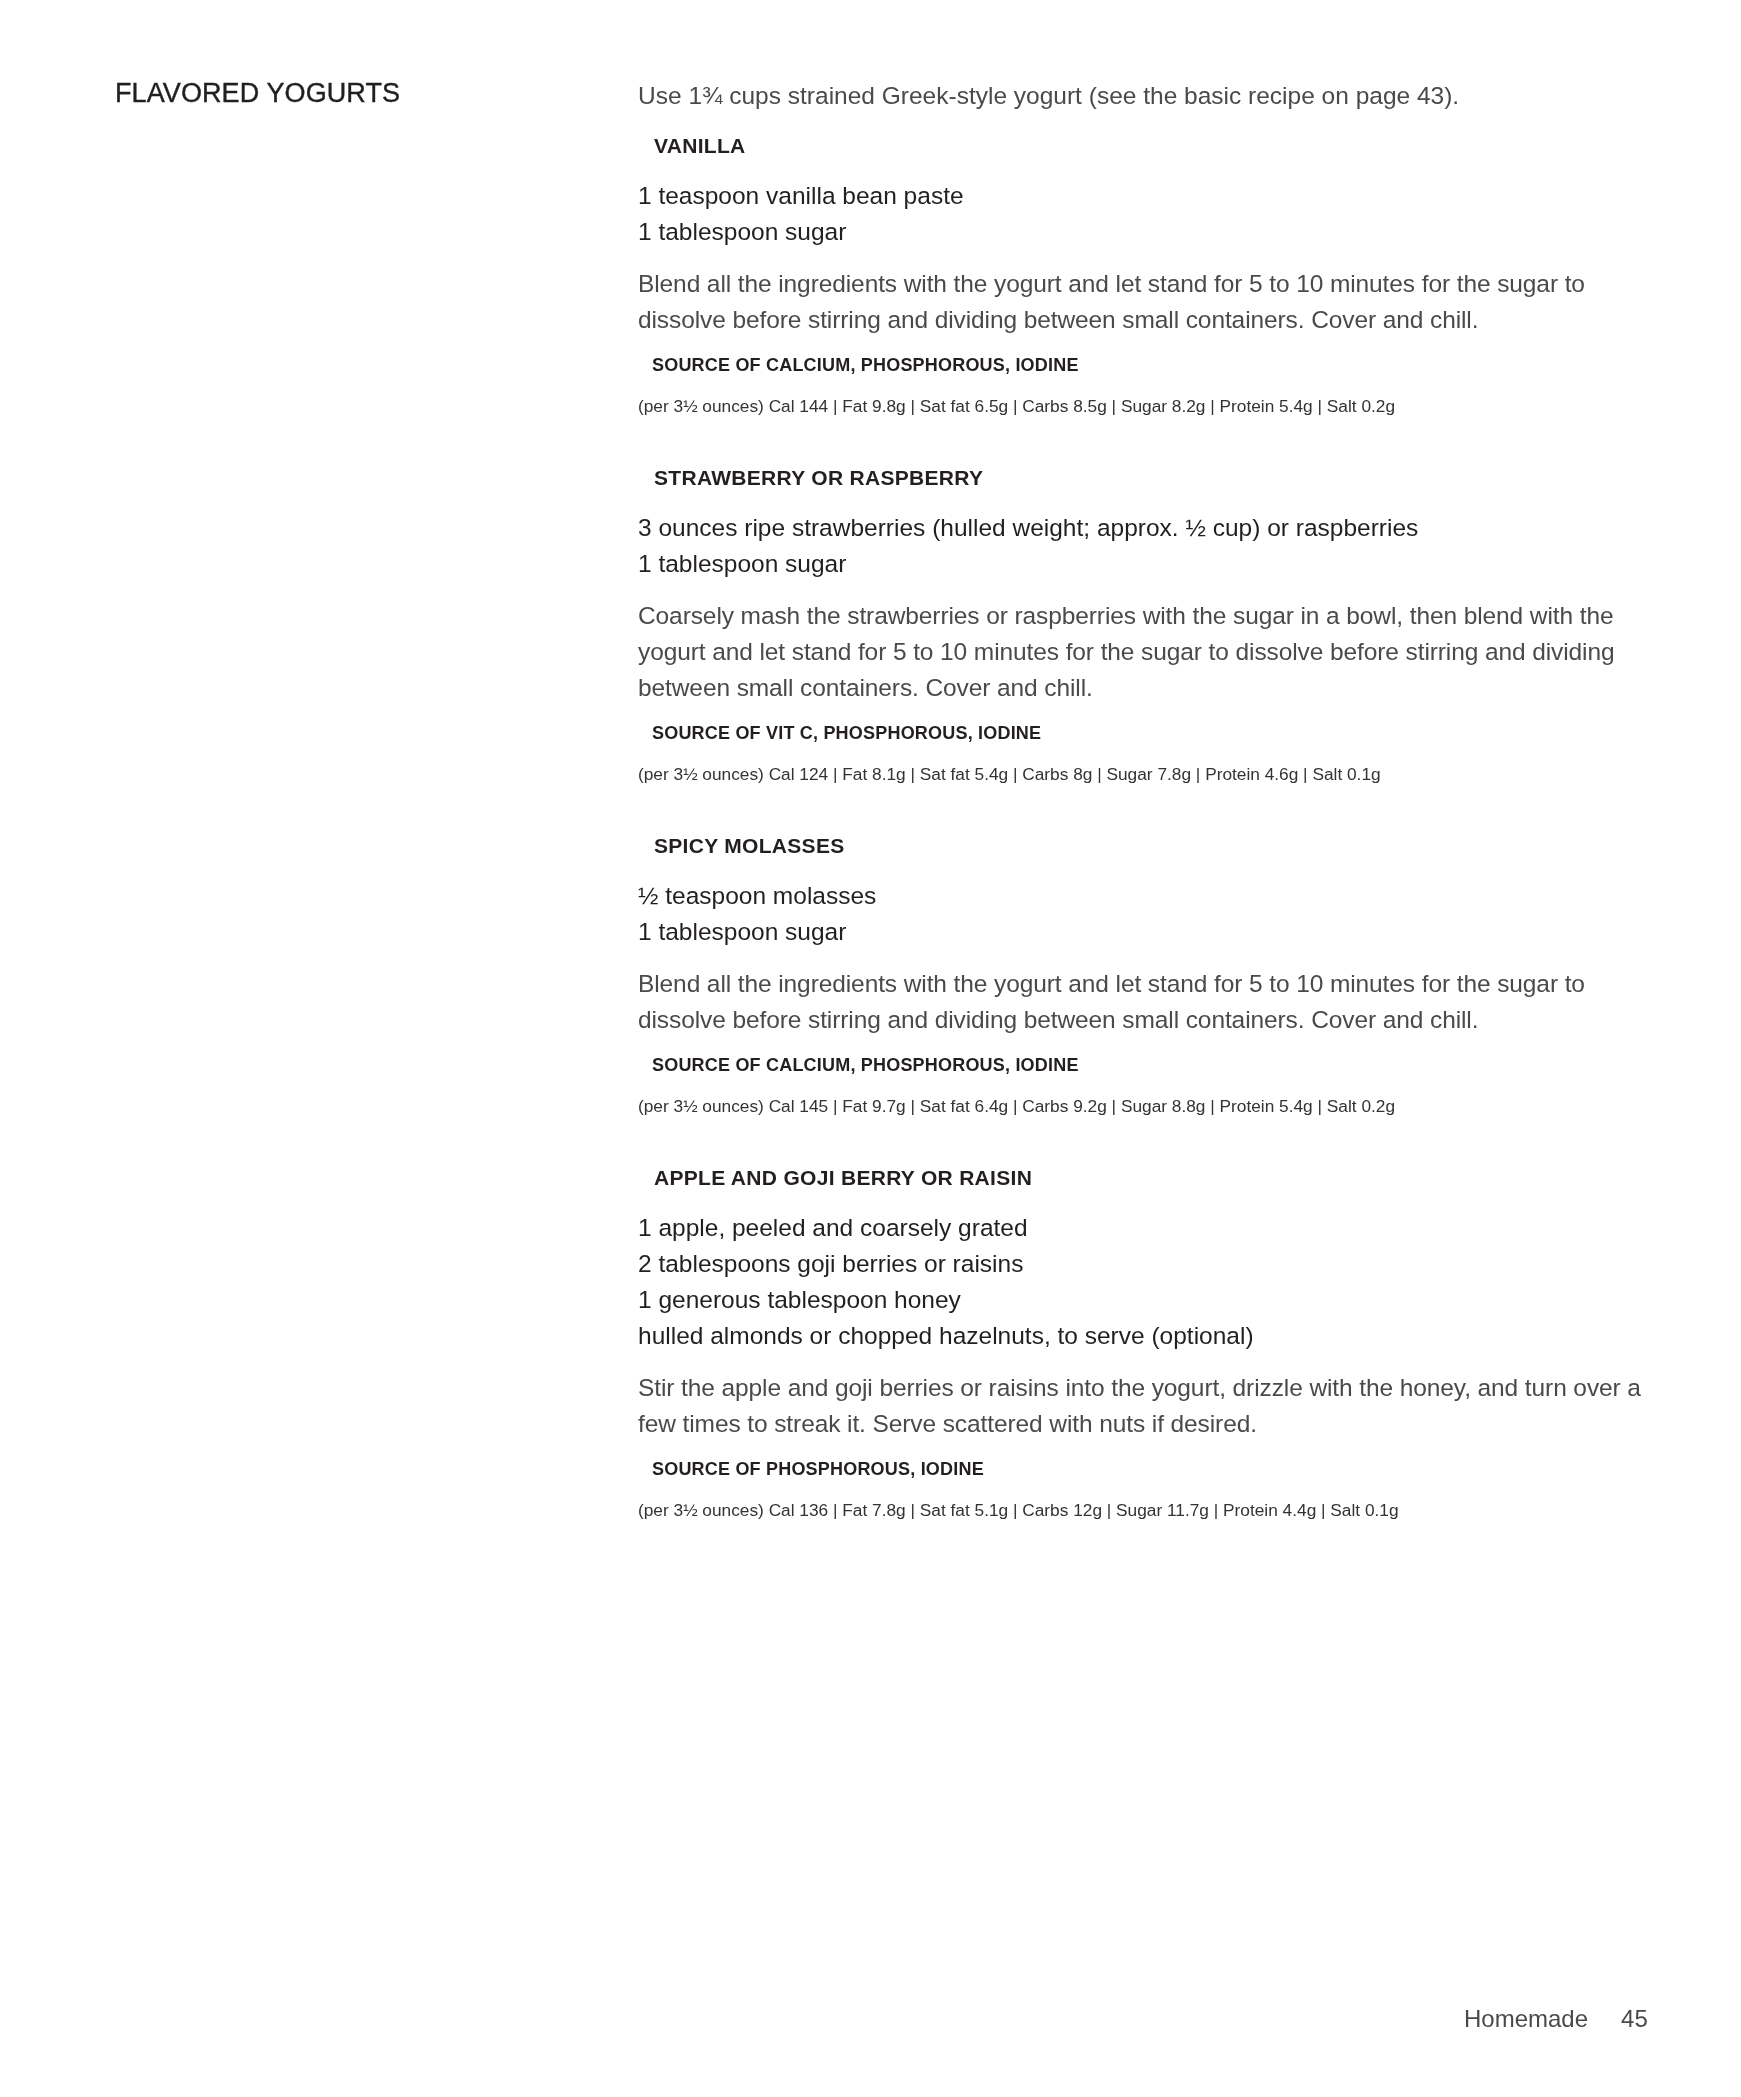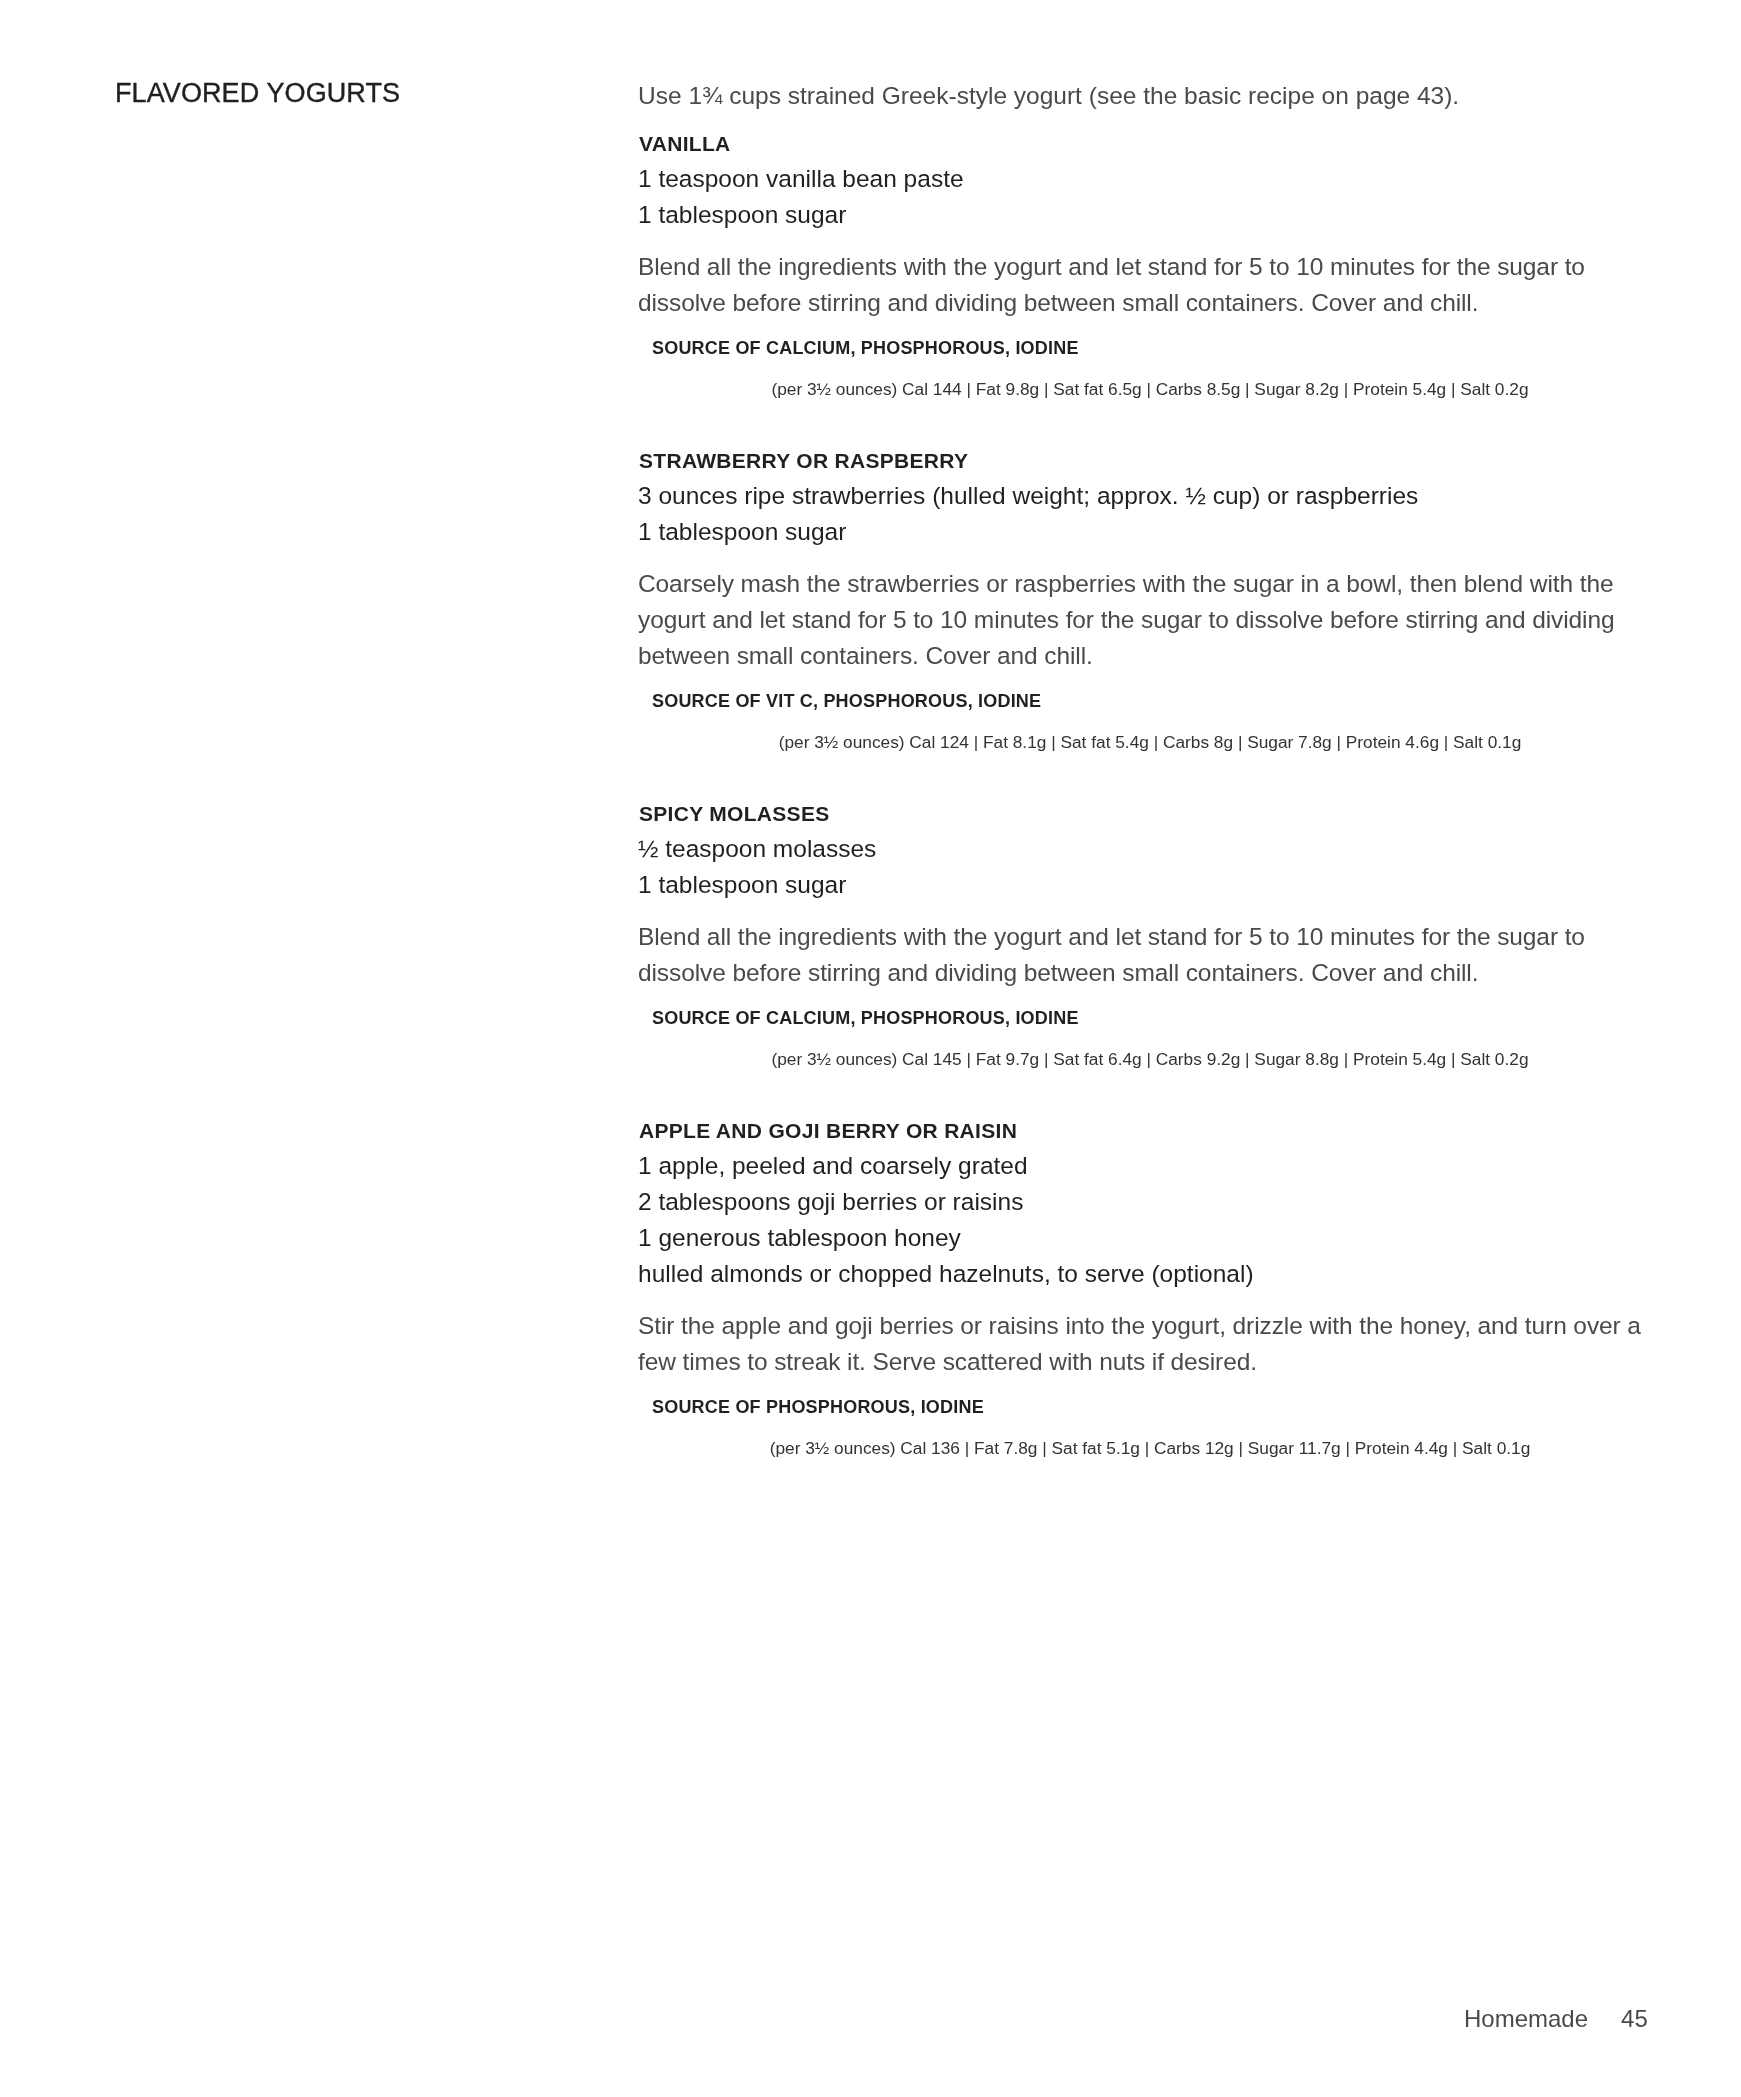--- a/index.html
+++ b/index.html
@@ -17,36 +17,36 @@
     position: absolute; left: 638px; top: 78px; width: 1024px;
   }
   .intro {
     font-size: 24.5px; line-height: 36px; color: #4a4a4a; font-weight: 300;
     margin: 0 0 14.4px 0;
   }
   .recipe { margin: 0; }
   .recipe + .recipe { margin-top: 43px; }
   .recipe-title {
     font-size: 21px; font-weight: bold; color: #231f20; letter-spacing: 0.3px;
-    margin: 1px; line-height: 32px;
+    margin: 16px; line-height: 32px;
   }
   .ingredients { list-style: none; padding: 0; margin: 0 0 16px 0; }
   .ingredients li {
     font-size: 24.5px; line-height: 36px; color: #231f20;
   }
   .method {
     font-size: 24.5px; line-height: 36px; color: #4a4a4a; margin: 0 0 13px 0;
     letter-spacing: -0.1px;
   }
   .nutri-title {
     font-size: 18px; font-weight: bold; color: #231f20; line-height: 27px;
     margin: 14px; letter-spacing: 0.2px;
   }
   .nutri-values {
-    font-size: 17.3px; color: #333333; line-height: 26px; margin: 0; text-align: center;
+    font-size: 17.3px; color: #333333; line-height: 26px; margin: 0;
   }
   .footer {
     position: absolute; top: 2005px; left: 1464px;
     font-size: 24px; color: #4a4a4a; display: flex; gap: 33px;
   }
   .footer .folio { color: #4a4a4a; }
 </style>
 </head>
 <body>
 

